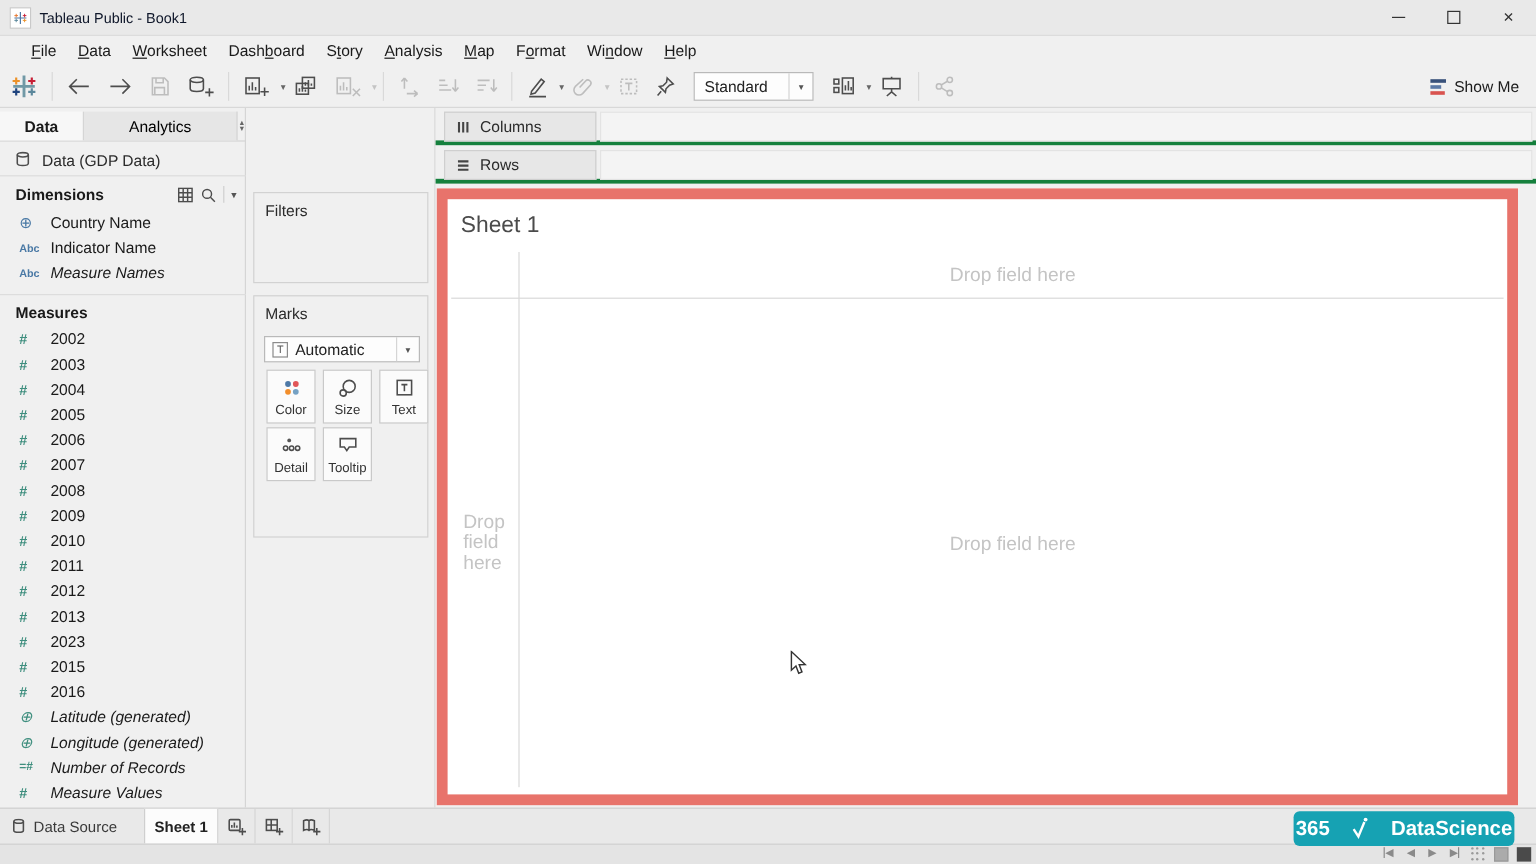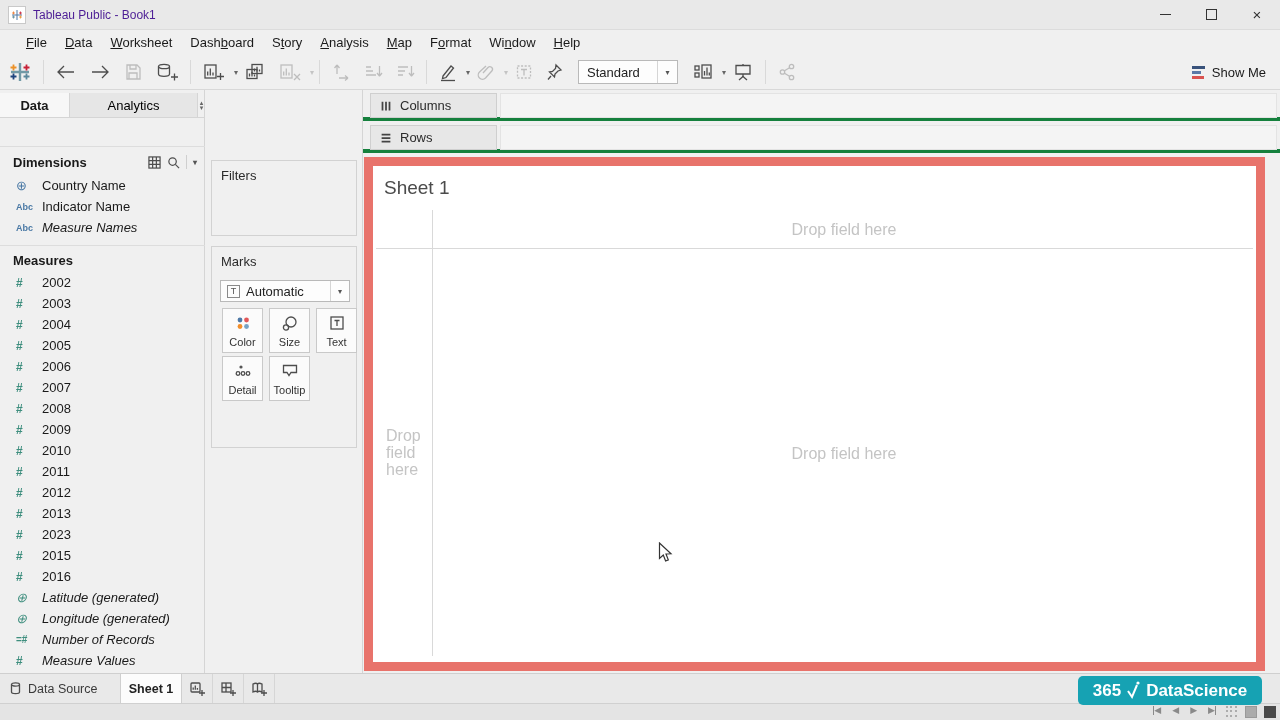--- a/index.html
+++ b/index.html
@@ -7,21 +7,21 @@
   body{font-family:"Liberation Sans",sans-serif;font-size:13px;color:#1a1a1a;background:#F0F0F0;position:relative}
   svg{display:block}
   .ico{stroke:#4d4d4d;fill:none;stroke-width:1.3}
   .dis .ico,.ico.dis{stroke:#BDBDBD}
   .caret{font-size:8px;color:#666;margin-left:2px}
   .caret.dis{color:#C4C4C4}
 
   
   #titlebar{position:absolute;left:0;top:0;width:1280px;height:30px;background:#E9E9E9;display:flex;align-items:center;border-bottom:1px solid #DCDCDC}
   #titlebar .appico{margin-left:8px;width:18px;height:18px;background:#fff;border:1px solid #C9C9C9;display:flex;align-items:center;justify-content:center}
-  #titlebar .t{margin-left:7px;font-size:12px;color:#4c1d95}
+  #titlebar .t{margin-left:7px;font-size:12px;color:#0f172a}
   #titlebar .sp{flex:1}
   .winbtn{width:46px;height:29px;display:flex;align-items:center;justify-content:center}
   .winbtn .min{width:11px;height:1px;background:#333}
   .winbtn .max{width:11px;height:11px;border:1px solid #333}
   .winbtn .cls{font-size:15px;color:#333;line-height:1}
 
   
   #menubar{position:absolute;left:0;top:30px;width:1280px;height:25px;background:#F0F0F0;display:flex;align-items:center;padding-left:17px}
   .menu-item{padding:0 9px;line-height:25px;cursor:default}
   .menu-item .u{text-decoration:underline}
@@ -99,21 +99,21 @@
   #nav-group{position:absolute;right:64px;top:2px;display:flex;gap:11px;align-items:center}
   .navb{display:flex;align-items:center;color:#8a8a8a;font-size:9px;line-height:1}
   .navb .bar{width:1px;height:9px;background:#8a8a8a}
   #view-icons{position:absolute;right:4px;top:2px;display:flex;gap:7px;align-items:center}
   .dots9{width:12px;height:12px;display:grid;grid-template-columns:repeat(3,1fr);gap:1px}
   .dots9 i{width:2px;height:2px;background:#9a9a9a;border-radius:50%}
   .gridsq{width:12px;height:12px;background:#ABABAB;border:1px solid #999}
   .darksq{width:12px;height:12px;background:#4a4a4a}
 
   
-  #logo365{position:absolute;left:1078px;top:676px;width:184px;height:29px;background:#16A2B3;border-radius:5px;display:flex;align-items:center;justify-content:center;color:#fff;font-weight:bold;font-size:17px;z-index:10;gap:5px}
+  #logo365{position:absolute;left:1078px;top:676px;width:184px;height:29px;background:#16A2B3;border-radius:5px;display:flex;align-items:center;justify-content:center;color:#fff;font-weight:bold;font-size:17px;z-index:10;gap:18px}
   #logo365 .chk{position:relative;width:13px;height:19px;margin:0 1px}
 
   
   #cursor{position:absolute;left:658px;top:542px;z-index:20}
 </style>
 </head>
 <body>
 
 <div id="titlebar">
   <span class="appico">
@@ -308,20 +308,27 @@
 </div>
 
 <div id="left-pane">
   <div id="lp-tabs">
     <span id="tab-data">Data</span>
     <span id="tab-analytics">Analytics</span>
     <span id="tab-swap">
         <span>▴</span>
         <span>▾</span>
       </span>
+  </div>
+  <div id="ds-row">
+    <svg width="15" height="14" viewBox="0 0 15 14">
+        <ellipse class="ico" stroke="#777" cx="7" cy="3" rx="4.6" ry="1.8"></ellipse>
+        <path class="ico" stroke="#777" d="M2.4 3 V10 c0 1 2.1 1.9 4.6 1.9 s4.6 -0.9 4.6 -1.9 V3"></path>
+      </svg>
+    <span>Data (GDP Data)</span>
   </div>
   <div class="lp-div" style="top:56px"></div>
 
   <div class="sec-hd" style="top:61px">
     <span>Dimensions</span>
     <span id="dim-icons">
       <svg width="13" height="13" viewBox="0 0 14 14">
           <rect class="ico" stroke="#666" x="1" y="1" width="12" height="12"></rect>
           <path class="ico" stroke="#666" d="M1 5 H13 M1 9 H13 M5 1 V13 M9 1 V13"></path>
         </svg>

